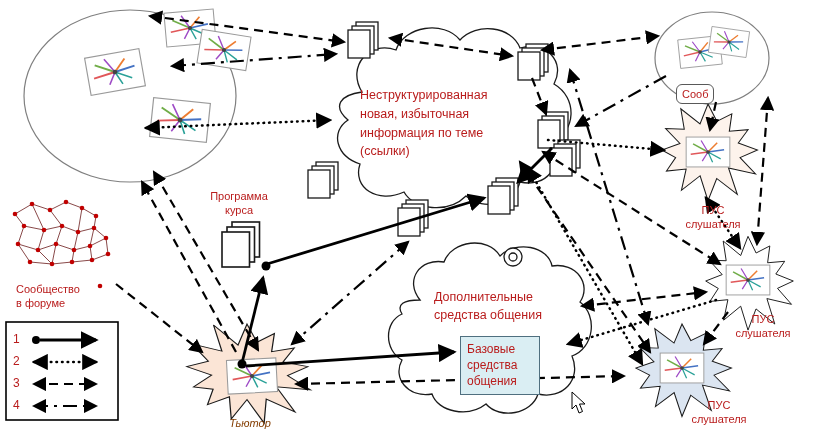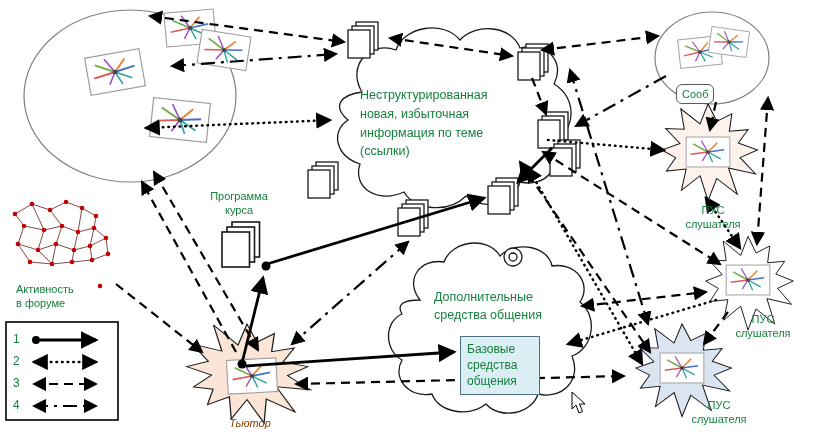--- a/index.html
+++ b/index.html
@@ -1,19 +1,19 @@
 <!DOCTYPE html>
 <html><head>
 <meta charset="utf-8">
 <style>
   html,body{margin:0;padding:0;background:#fff;}
   .stage{position:relative;width:816px;height:442px;background:#fff;overflow:hidden;
          font-family:"Liberation Sans","DejaVu Sans",sans-serif;color:#111;}
   svg.canvas{position:absolute;left:0;top:0;}
-  .lbl{position:absolute;white-space:pre-line;line-height:1.3;font-size:12px;color:#15803d;}
+  .lbl{position:absolute;white-space:pre-line;line-height:1.3;font-size:12px;color:#b91c1c;}
   .boxed{border:1px solid #595959;background:#fff;padding:2px 5px;}
   .center{text-align:center;}
   .cloud-top-text{font-size:12.5px;line-height:1.5;}
   .cloud-bottom-text{font-size:12.5px;line-height:1.45;}
   .basic-box{border:1px solid #4f6f7f;background:#daeef3;padding:4px 6px;font-size:12px;line-height:1.35;}
   .small-lbl{font-size:11px;}
   .tutor-lbl{font-size:11px;color:#833c00;font-style:italic;}
   .legend-num{font-size:12px;}
   
   .ln-dashed{stroke:#000;stroke-width:2.2;stroke-dasharray:9 6;fill:none;}
@@ -233,21 +233,21 @@
 
   <div class="lbl basic-box" style="left:460px;top:336px;width:66px;">Базовые
 средства
 общения</div>
 
   <div class="lbl cloud-bottom-text" style="left:434px;top:288px;width:150px;">Дополнительные
 средства общения</div>
 
   <div class="lbl tutor-lbl center" style="left:220px;top:416px;width:60px;">Тьютор</div>
 
-  <div class="lbl small-lbl" style="left:16px;top:282px;width:80px;">Активность
+  <div class="lbl small-lbl" style="left:16px;top:282px;width:80px;">Сообщество
 в форуме</div>
 
   <div class="lbl small-lbl center" style="left:682px;top:203px;width:62px;">ПУС
 слушателя</div>
 
   <div class="lbl small-lbl center" style="left:732px;top:312px;width:62px;">ПУС
 слушателя</div>
 
   <div class="lbl small-lbl center" style="left:688px;top:398px;width:62px;">ПУС
 слушателя</div>

